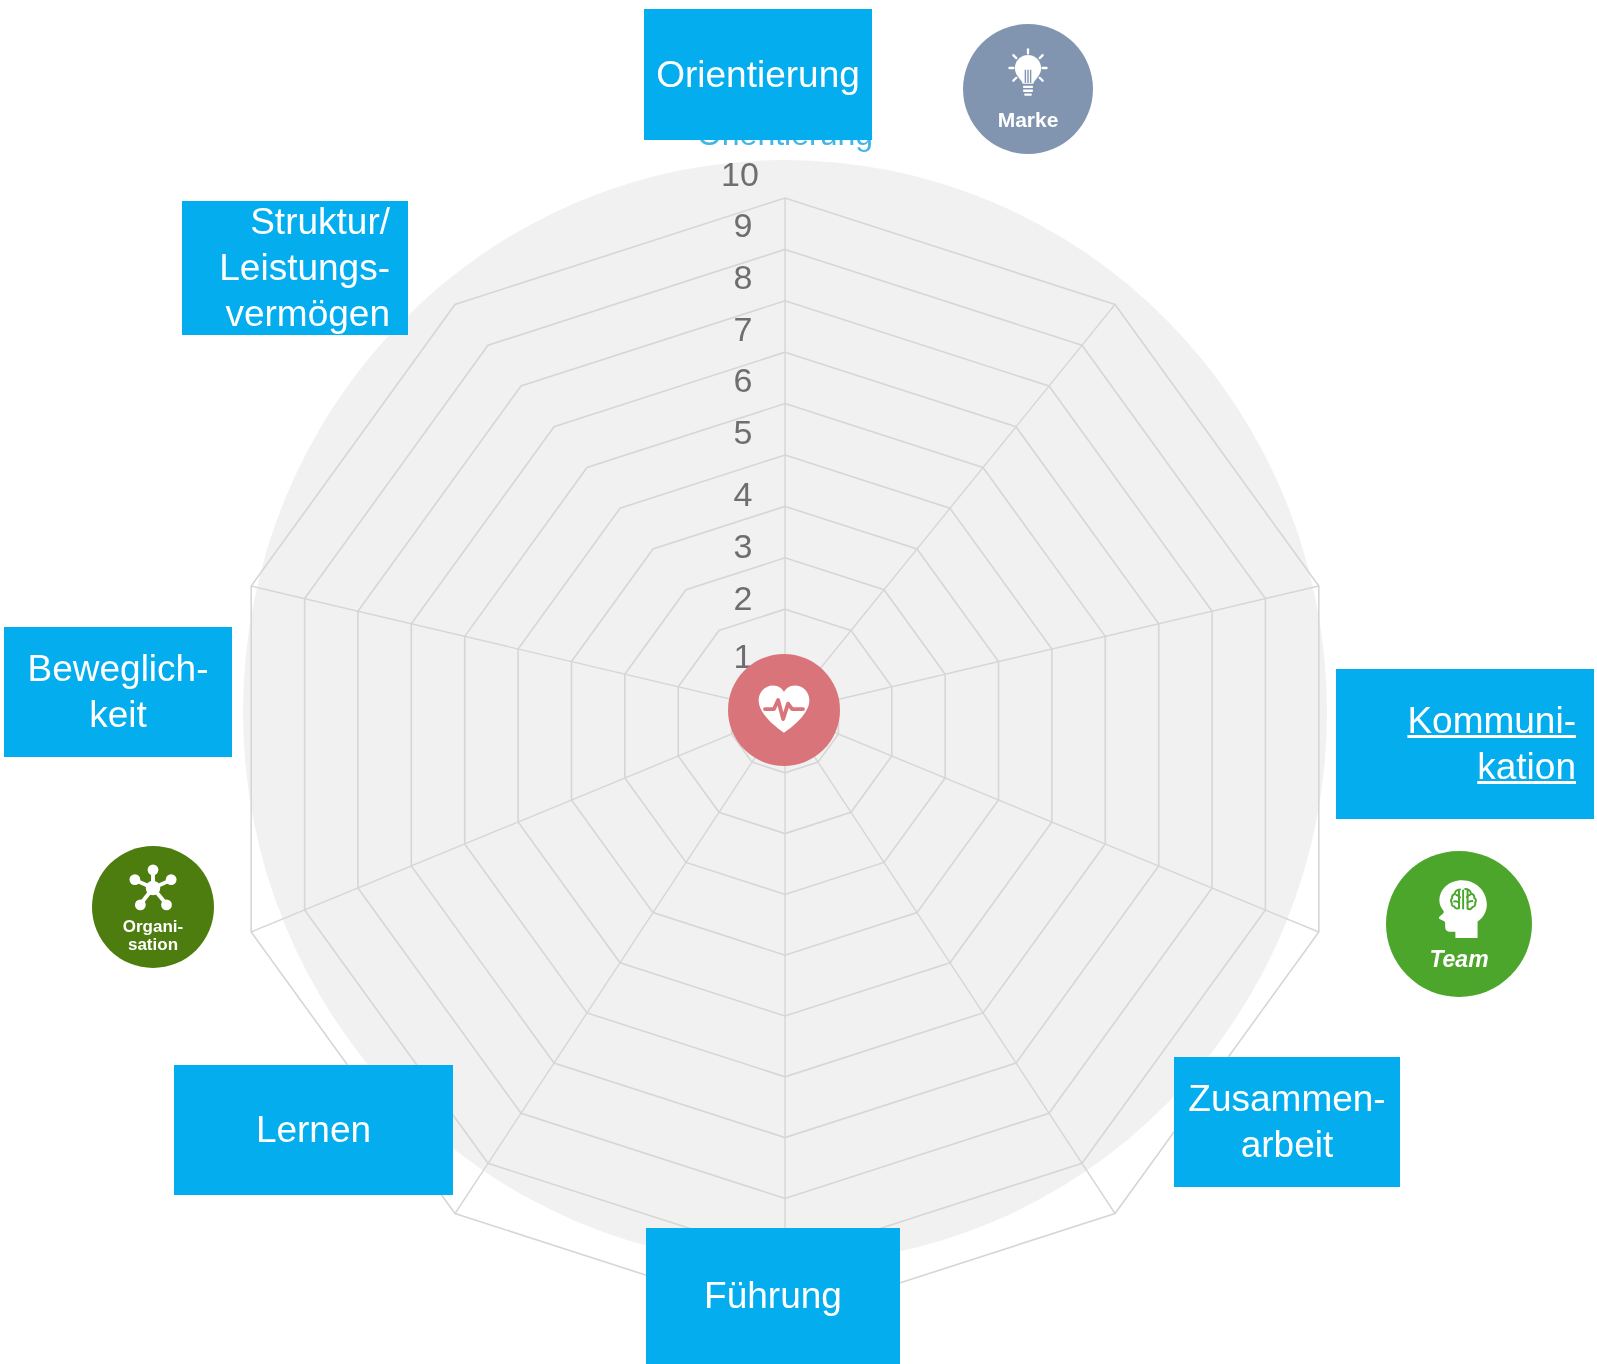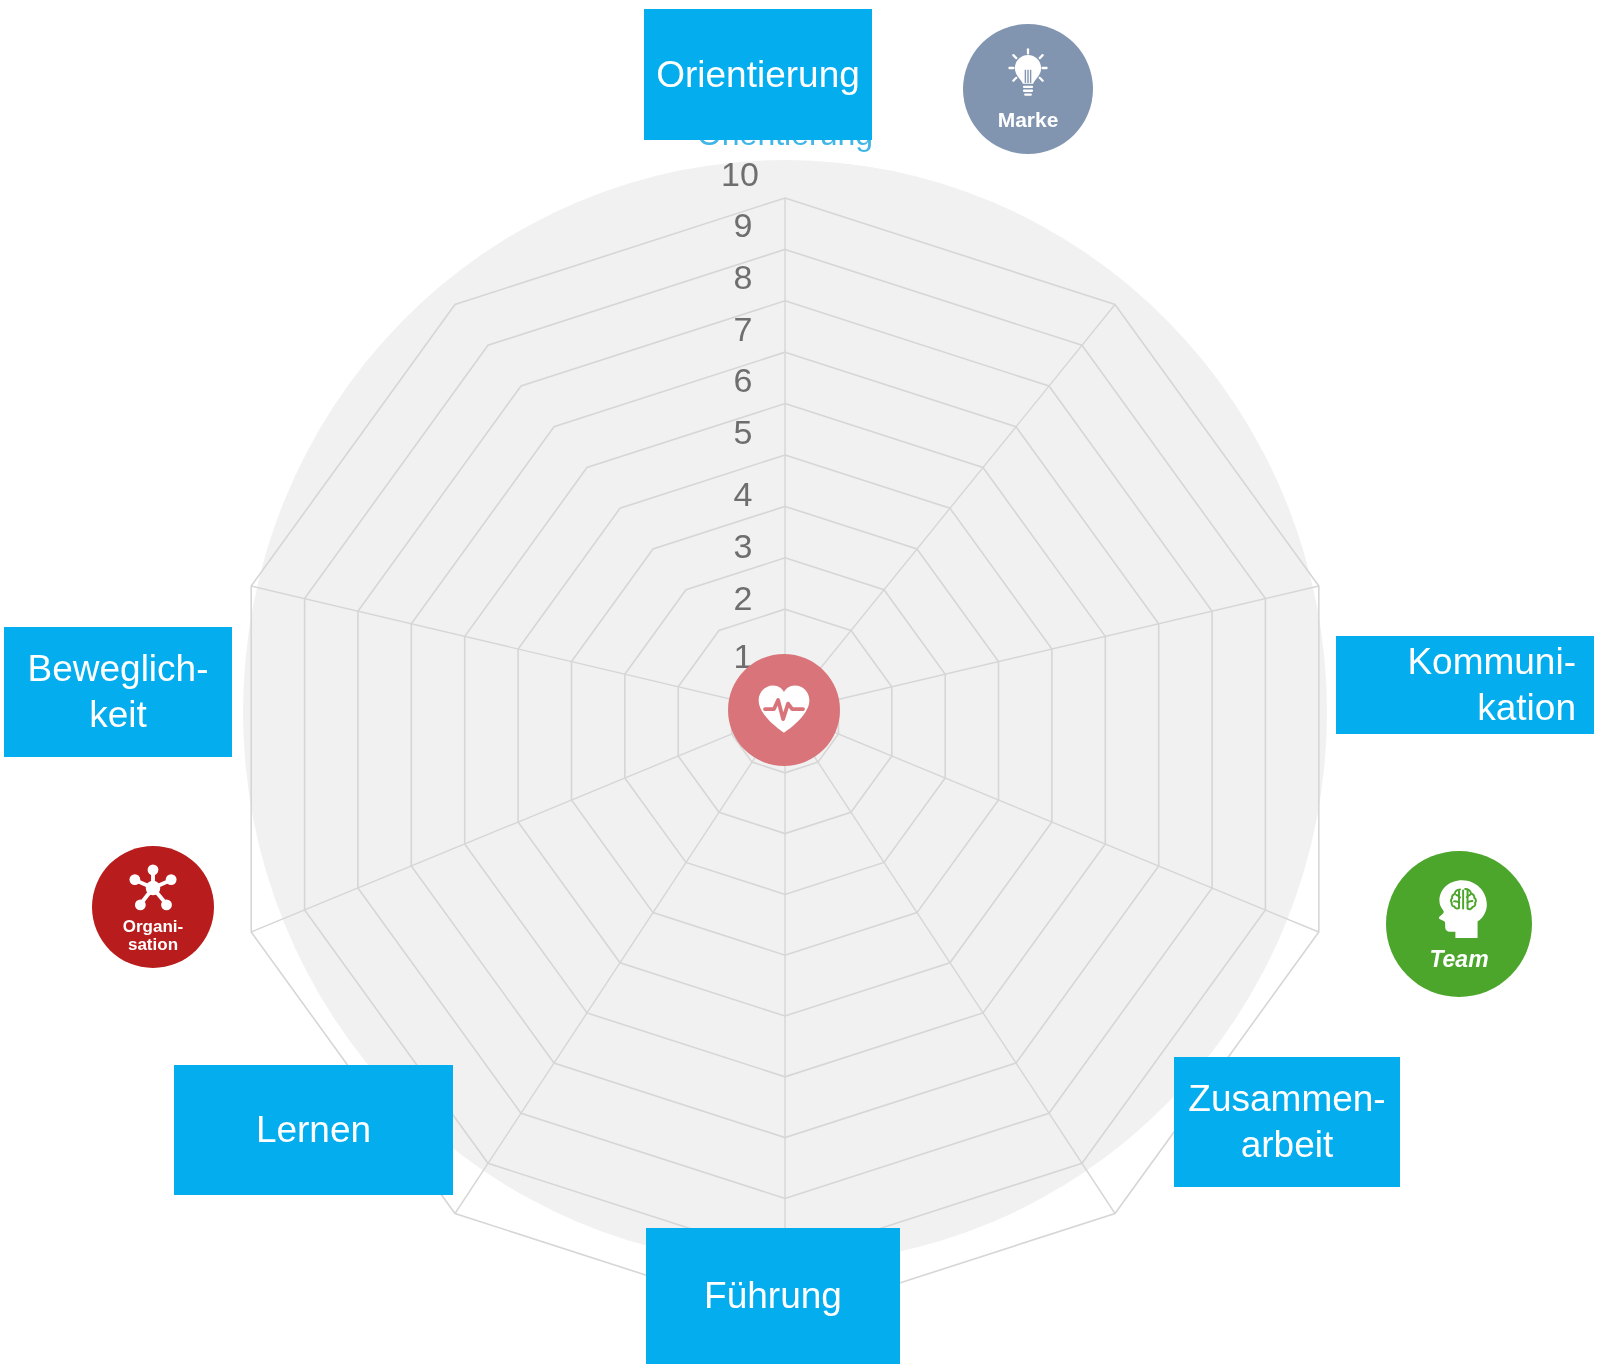--- a/index.html
+++ b/index.html
@@ -149,21 +149,21 @@
       <path fill="#ffffff" d="M32 57 C32 57 4 39 4 21.5 C4 11.5 11.8 5 20 5 C26 5 30.2 8.6 32 12.3 C33.8 8.6 38 5 44 5 C52.2 5 60 11.5 60 21.5 C60 39 32 57 32 57 Z"></path>
       <path fill="none" stroke="#D9757A" stroke-width="4.2" stroke-linecap="round" stroke-linejoin="round" d="M11 31 L21 31 L25.5 21 L31 42 L36.5 25 L41 31 L53 31"></path>
     </svg>
   </div>
 
   <div class="cat-box align-center" style="left:644px; top:9px; width:228px; height:131px;">
     <span class="ln">Orientierung</span>
   </div>
 
 
-  <div class="cat-box align-right" style="left:1336px; top:636px; width:258px; height:98px;">
+  <div class="cat-box align-right" style="left:1336px; top:669px; width:258px; height:150px;text-decoration:underline;">
     <span class="ln">Kommuni-</span>
     <span class="ln">kation</span>
   </div>
 
   <div class="cat-box align-center" style="left:1174px; top:1057px; width:226px; height:130px;">
     <span class="ln">Zusammen-</span>
     <span class="ln">arbeit</span>
   </div>
 
   <div class="cat-box align-center" style="left:646px; top:1228px; width:254px; height:136px;">
@@ -172,20 +172,25 @@
 
   <div class="cat-box align-center" style="left:174px; top:1065px; width:279px; height:130px;">
     <span class="ln">Lernen</span>
   </div>
 
   <div class="cat-box align-center" style="left:4px; top:627px; width:228px; height:130px;">
     <span class="ln">Beweglich-</span>
     <span class="ln">keit</span>
   </div>
 
+  <div class="cat-box align-right" style="left:182px; top:201px; width:226px; height:134px;">
+    <span class="ln">Struktur/</span>
+    <span class="ln">Leistungs-</span>
+    <span class="ln">vermögen</span>
+  </div>
 
   <div class="pillar" style="left:963px; top:24px; width:130px; height:130px; background:#8195B0;">
     <span class="p-icon">
       <svg width="56" height="56" viewBox="0 0 64 64">
         <g fill="#ffffff">
           <path d="M32 9 C23.7 9 17 15.7 17 24 C17 29.6 20.1 33.5 22.6 36.6 C24.3 38.7 25.6 40.3 25.9 42 L38.1 42 C38.4 40.3 39.7 38.7 41.4 36.6 C43.9 33.5 47 29.6 47 24 C47 15.7 40.3 9 32 9 Z"></path>
           <rect x="26.2" y="44.2" width="11.6" height="2.7" rx="1.2"></rect>
           <rect x="26.2" y="48.6" width="11.6" height="2.7" rx="1.2"></rect>
           <rect x="27.6" y="53" width="8.8" height="2.7" rx="1.2"></rect>
           <rect x="30.7" y="1.5" width="2.6" height="7.0" rx="1.2"></rect>
@@ -221,21 +226,21 @@
           <path d="M27.2 24.6 C29 24.4 31 25 32.3 26"></path>
           <path d="M45 24.2 C43.3 24.2 41.4 24.8 40.2 25.8"></path>
         </g>
       </svg>
     </span>
     <span class="p-label" style="font-size:23px;font-style:italic;">
       <span class="ln">Team</span>
     </span>
   </div>
 
-  <div class="pillar" style="left:92px; top:846px; width:122px; height:122px; background:#b91c1c;">
+  <div class="pillar" style="left:92px; top:846px; width:122px; height:122px; background:#4d7c0f;">
     <span class="p-icon" style="margin-bottom:-3px;">
       <svg width="54" height="54" viewBox="0 0 64 64">
         <g stroke="#ffffff" stroke-width="4.6" stroke-linecap="round">
           <line x1="32" y1="32" x2="32" y2="12"></line>
           <line x1="32" y1="32" x2="12" y2="23"></line>
           <line x1="32" y1="32" x2="52" y2="23"></line>
           <line x1="32" y1="32" x2="18" y2="50"></line>
           <line x1="32" y1="32" x2="47" y2="50"></line>
         </g>
         <g fill="#ffffff">

